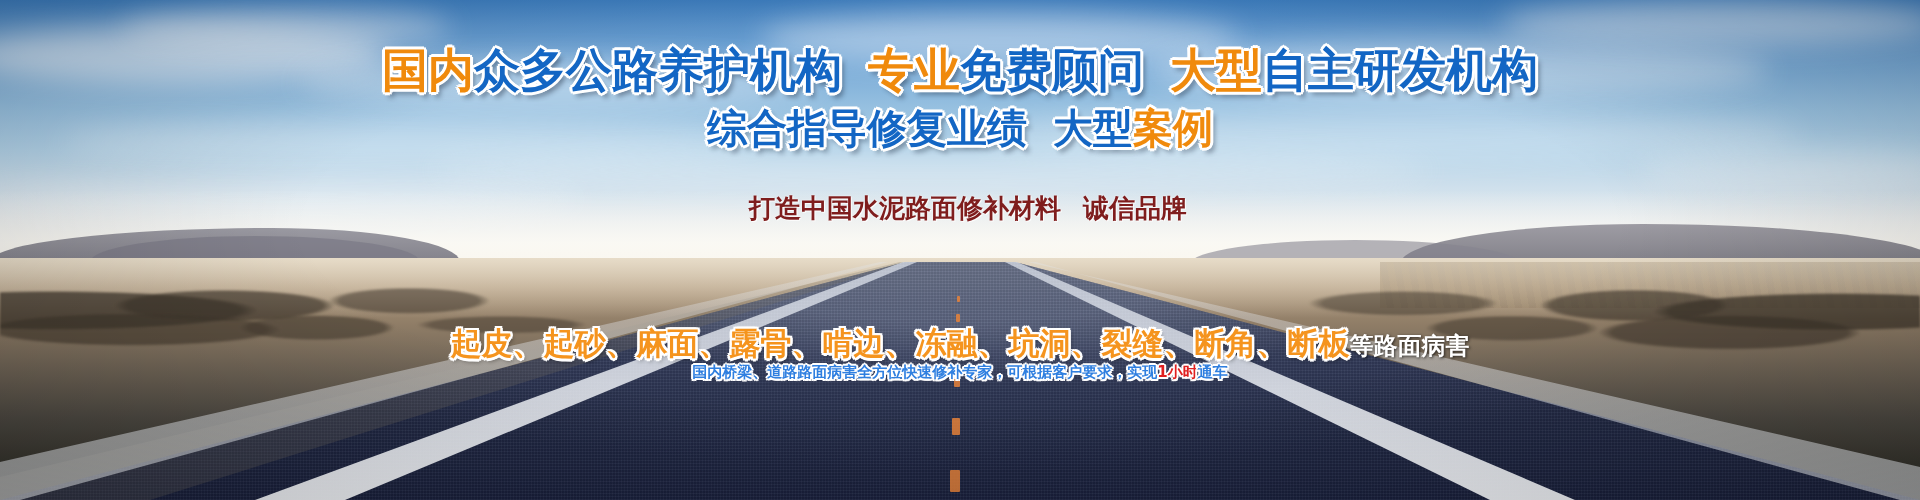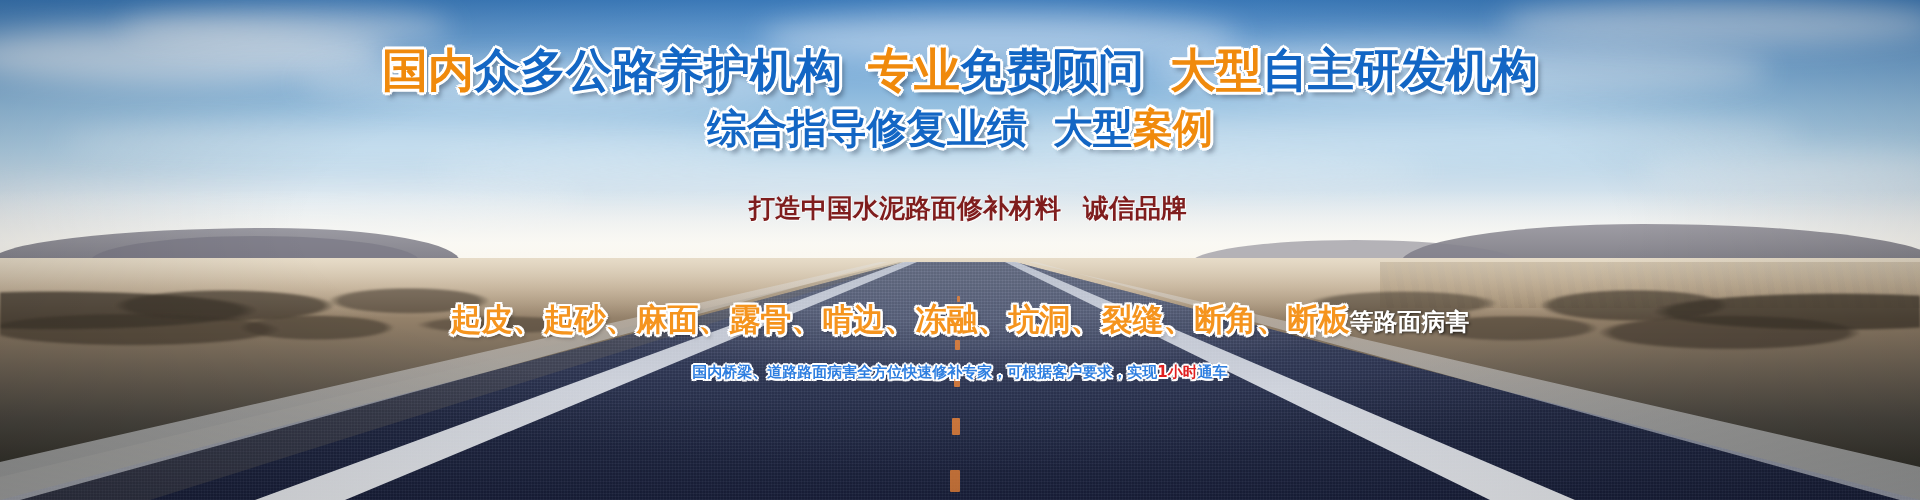--- a/index.html
+++ b/index.html
@@ -204,21 +204,21 @@
   .botline{
     position:absolute;width:1920px;text-align:center;white-space:nowrap;
     font-weight:bold;
   }
   .bl1{
     top:292px;font-size:21px;line-height:26px;color:#2f7fe0;
     text-shadow:
       -1.5px -1.5px 0 #fff, 1.5px -1.5px 0 #fff, -1.5px 1.5px 0 #fff, 1.5px 1.5px 0 #fff,
       -2px 0 0 #fff, 2px 0 0 #fff, 0 -2px 0 #fff, 0 2px 0 #fff;
   }
-  .bl2{top:300px;font-size:31px;line-height:38px;}
+  .bl2{top:324px;font-size:31px;line-height:38px;}
   .bl2 .dmg{
     color:#f5941e;
     text-shadow:
       -2px -2px 0 #fff, 2px -2px 0 #fff, -2px 2px 0 #fff, 2px 2px 0 #fff,
       -2.5px 0 0 #fff, 2.5px 0 0 #fff, 0 -2.5px 0 #fff, 0 2.5px 0 #fff,
       2px 3px 4px rgba(0,0,0,0.45);
   }
   .bl2 .tail{
     color:#ffffff;font-size:24px;
     text-shadow:1px 1px 3px rgba(0,0,0,0.7);

